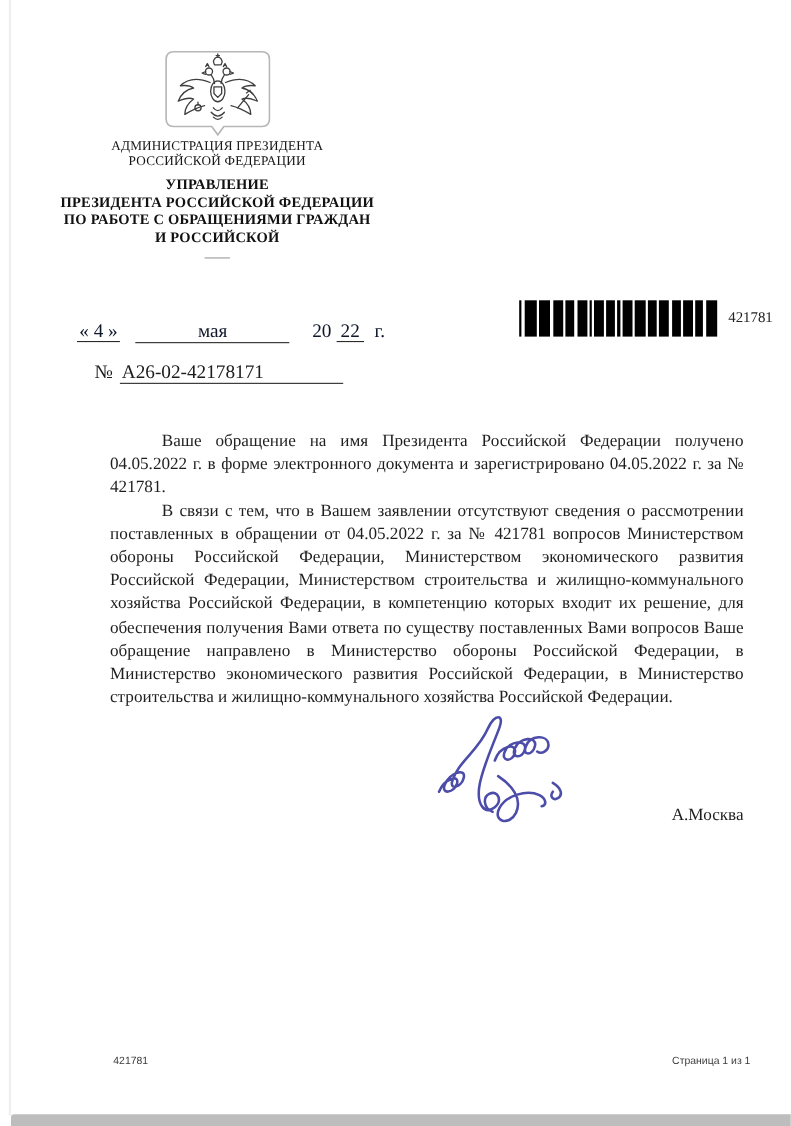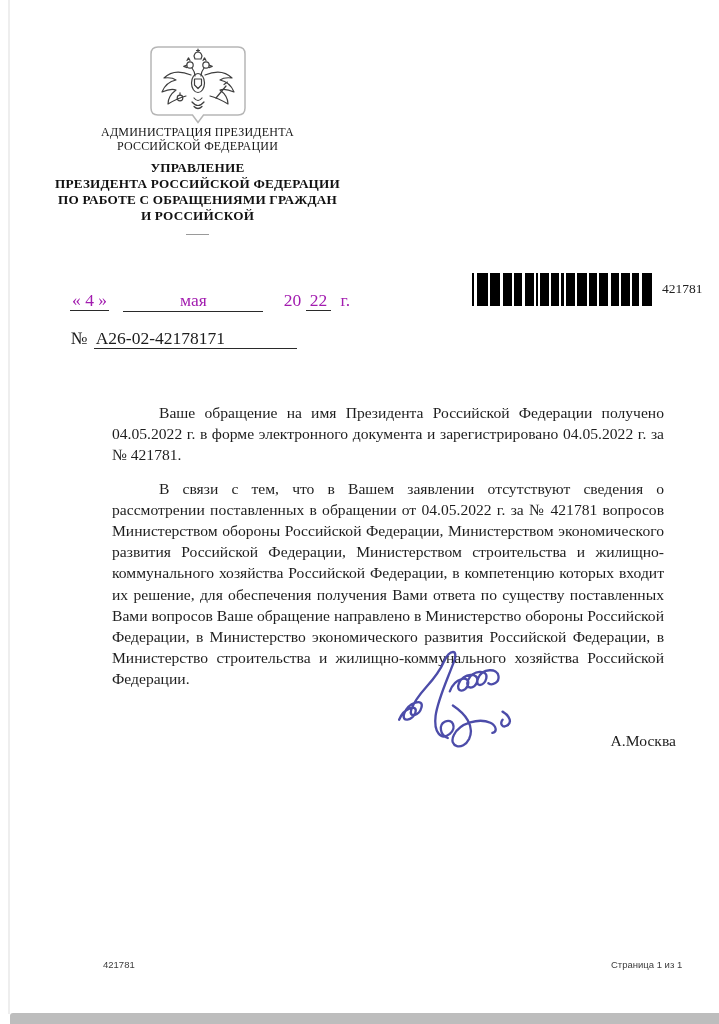--- a/index.html
+++ b/index.html
@@ -14,41 +14,41 @@
   
   .emblem{position:absolute;left:150px;top:46px;width:96px;height:81px;}
   .org-top{position:absolute;left:35px;top:126px;width:325px;text-align:center;
     font-size:12px;line-height:13.5px;letter-spacing:.2px;color:#161616;}
   .org-dept{position:absolute;left:35px;top:160px;width:325px;text-align:center;
     font-weight:bold;font-size:13.2px;line-height:16px;letter-spacing:.2px;color:#111;}
   .lh-divider{position:absolute;left:186px;top:234px;width:23px;height:1px;background:#9a9a9a;}
   .address{position:absolute;left:48px;top:251px;width:330px;font-size:11.6px;color:#222;}
 
   
-  .date-row{position:absolute;left:70px;top:290px;font-size:17.5px;color:#a21caf;white-space:nowrap;}
+  .date-row{position:absolute;left:70px;top:290px;font-size:17.5px;color:#0f172a;white-space:nowrap;}
   .date-row .u{border-bottom:1.3px solid #2a2a2a;}
   .date-day{padding:0 2px;}
   .date-month{display:inline-block;width:140px;text-align:center;margin-left:10px;}
   .date-century{margin-left:16px;}
   .date-year{padding:0 4px;}
   .date-suffix{margin-left:5px;}
 
-  .ref-row{position:absolute;left:71px;top:328px;font-size:17.5px;color:#1c1c1c;white-space:nowrap;text-align:center;}
+  .ref-row{position:absolute;left:86px;top:328px;font-size:17.5px;color:#1c1c1c;white-space:nowrap;text-align:center;}
   .ref-label{margin-right:6px;}
   .ref-value{border-bottom:1.3px solid #2a2a2a;padding-right:72px;padding-left:2px;}
 
   
   .barcode{position:absolute;left:472px;top:273px;height:33px;display:flex;align-items:stretch;}
   .barcode .bar{background:#000;}
   .barcode-label{position:absolute;left:662px;top:281px;font-size:13.5px;color:#222;}
 
   
   .body-text{position:absolute;left:100px;top:390px;width:576px;
     font-size:15.6px;line-height:21.2px;text-align:justify;color:#1e1e1e;}
-  .body-text p{margin:12px;text-indent:47px;}
+  .body-text p{margin:0;text-indent:47px;}
 
   
   .signoff-title{position:absolute;left:100px;top:692px;width:320px;
     font-size:15.6px;line-height:22px;color:#1e1e1e;}
   .signature-svg{position:absolute;left:392px;top:644px;width:142px;height:118px;}
   .signoff-name{position:absolute;left:556px;top:732px;width:120px;text-align:right;
     font-size:15.6px;color:#1e1e1e;}
 
   
   .footer-left,.footer-right{position:absolute;top:959px;

